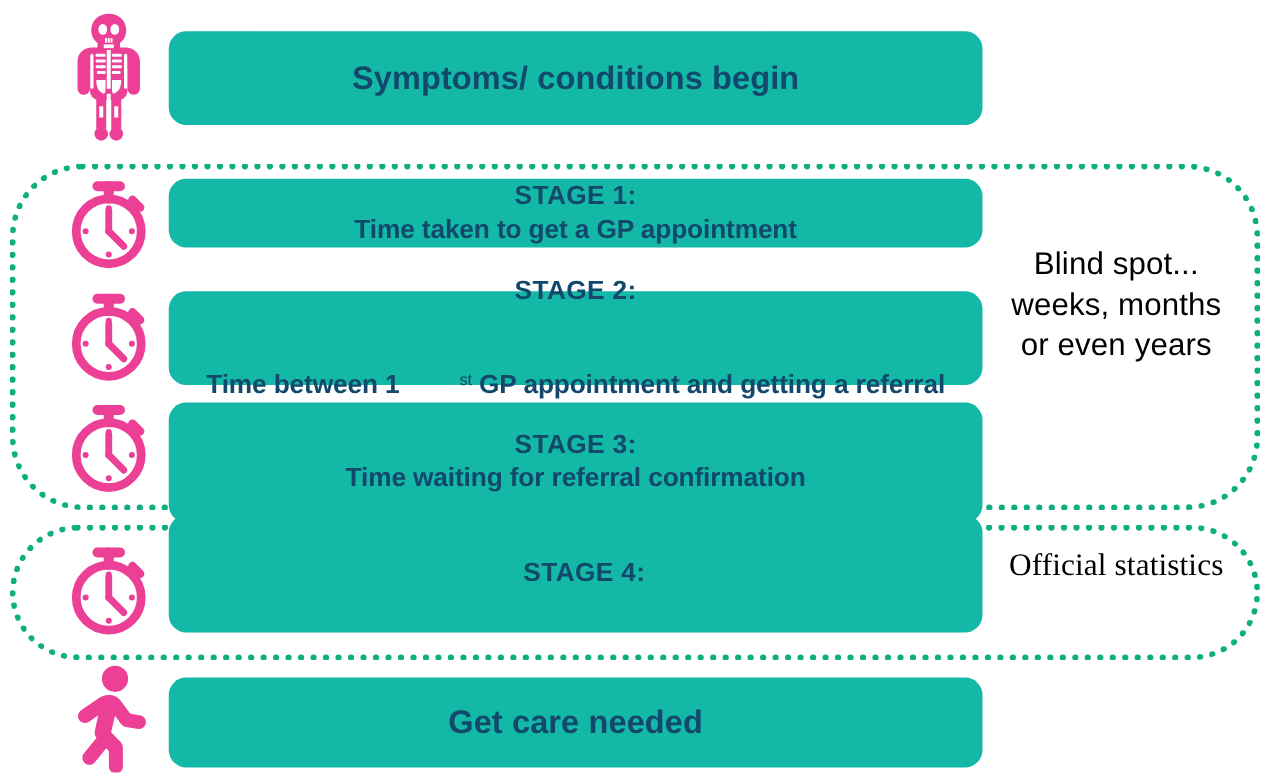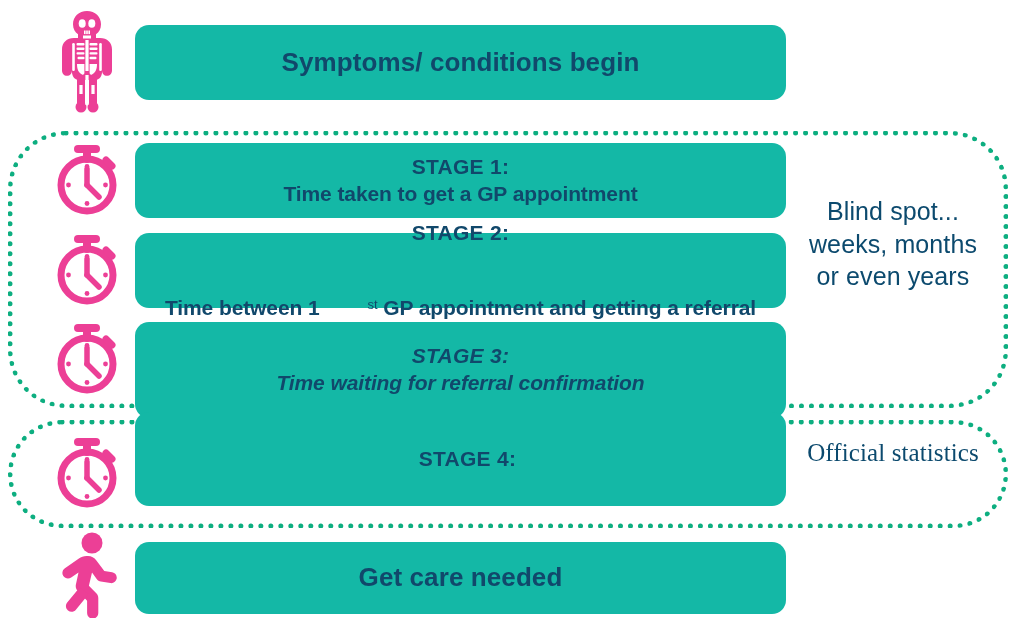--- a/index.html
+++ b/index.html
@@ -95,21 +95,21 @@
     font-weight: normal;
     margin-left: 48px;
   }
 
   
   .side-note {
     position: absolute;
     left: 795px;
     width: 196px;
     text-align: center;
-    color: #0c4a6e;
+    color: #000000;
     font-size: 25px;
     font-weight: normal;
     line-height: 1.3;
     letter-spacing: 0.1px;
   }
   #note-blindspot {
     top: 195px;
   }
   #note-official {
     top: 437px;
@@ -190,21 +190,21 @@
         <line x1="58" y1="19" x2="64" y2="25" stroke-width="7"></line>
       </g>
       <g fill="#EC3F96">
         <circle cx="39" cy="25.5" r="2.4"></circle>
         <circle cx="57.5" cy="44" r="2.4"></circle>
         <circle cx="20.5" cy="44" r="2.4"></circle>
         <circle cx="39" cy="62.5" r="2.4"></circle>
       </g>
     </svg>
   </div>
-  <div class="bar" style="top:143px;height:75px;justify-content:center;">
+  <div class="bar" style="top:143px;height:55px;justify-content:center;">
     <div class="stage-label">STAGE 1:</div>
     <div class="stage-desc">Time taken to get a GP appointment</div>
   </div>
 
   <div class="icon-cell" style="top:231px;height:78px;">
     <svg width="78" height="78" viewBox="0 0 78 78" aria-hidden="true">
       <g stroke="#EC3F96" fill="none" stroke-linecap="round">
         <circle cx="39" cy="44" r="26" stroke-width="7"></circle>
         <line x1="39" y1="28" x2="39" y2="44" stroke-width="5.5"></line>
         <line x1="39" y1="44" x2="51" y2="56" stroke-width="5.5"></line>
@@ -236,21 +236,21 @@
         <line x1="58" y1="19" x2="64" y2="25" stroke-width="7"></line>
       </g>
       <g fill="#EC3F96">
         <circle cx="39" cy="25.5" r="2.4"></circle>
         <circle cx="57.5" cy="44" r="2.4"></circle>
         <circle cx="20.5" cy="44" r="2.4"></circle>
         <circle cx="39" cy="62.5" r="2.4"></circle>
       </g>
     </svg>
   </div>
-  <div class="bar" style="top:322px;height:96px;font-style:italic;">
+  <div class="bar" style="top:322px;height:96px;">
     <div class="stage-label">STAGE 3:</div>
     <div class="stage-desc">Time waiting for referral confirmation</div>
   </div>
 
   <div class="icon-cell" style="top:434px;height:78px;">
     <svg width="78" height="78" viewBox="0 0 78 78" aria-hidden="true">
       <g stroke="#EC3F96" fill="none" stroke-linecap="round">
         <circle cx="39" cy="44" r="26" stroke-width="7"></circle>
         <line x1="39" y1="28" x2="39" y2="44" stroke-width="5.5"></line>
         <line x1="39" y1="44" x2="51" y2="56" stroke-width="5.5"></line>

